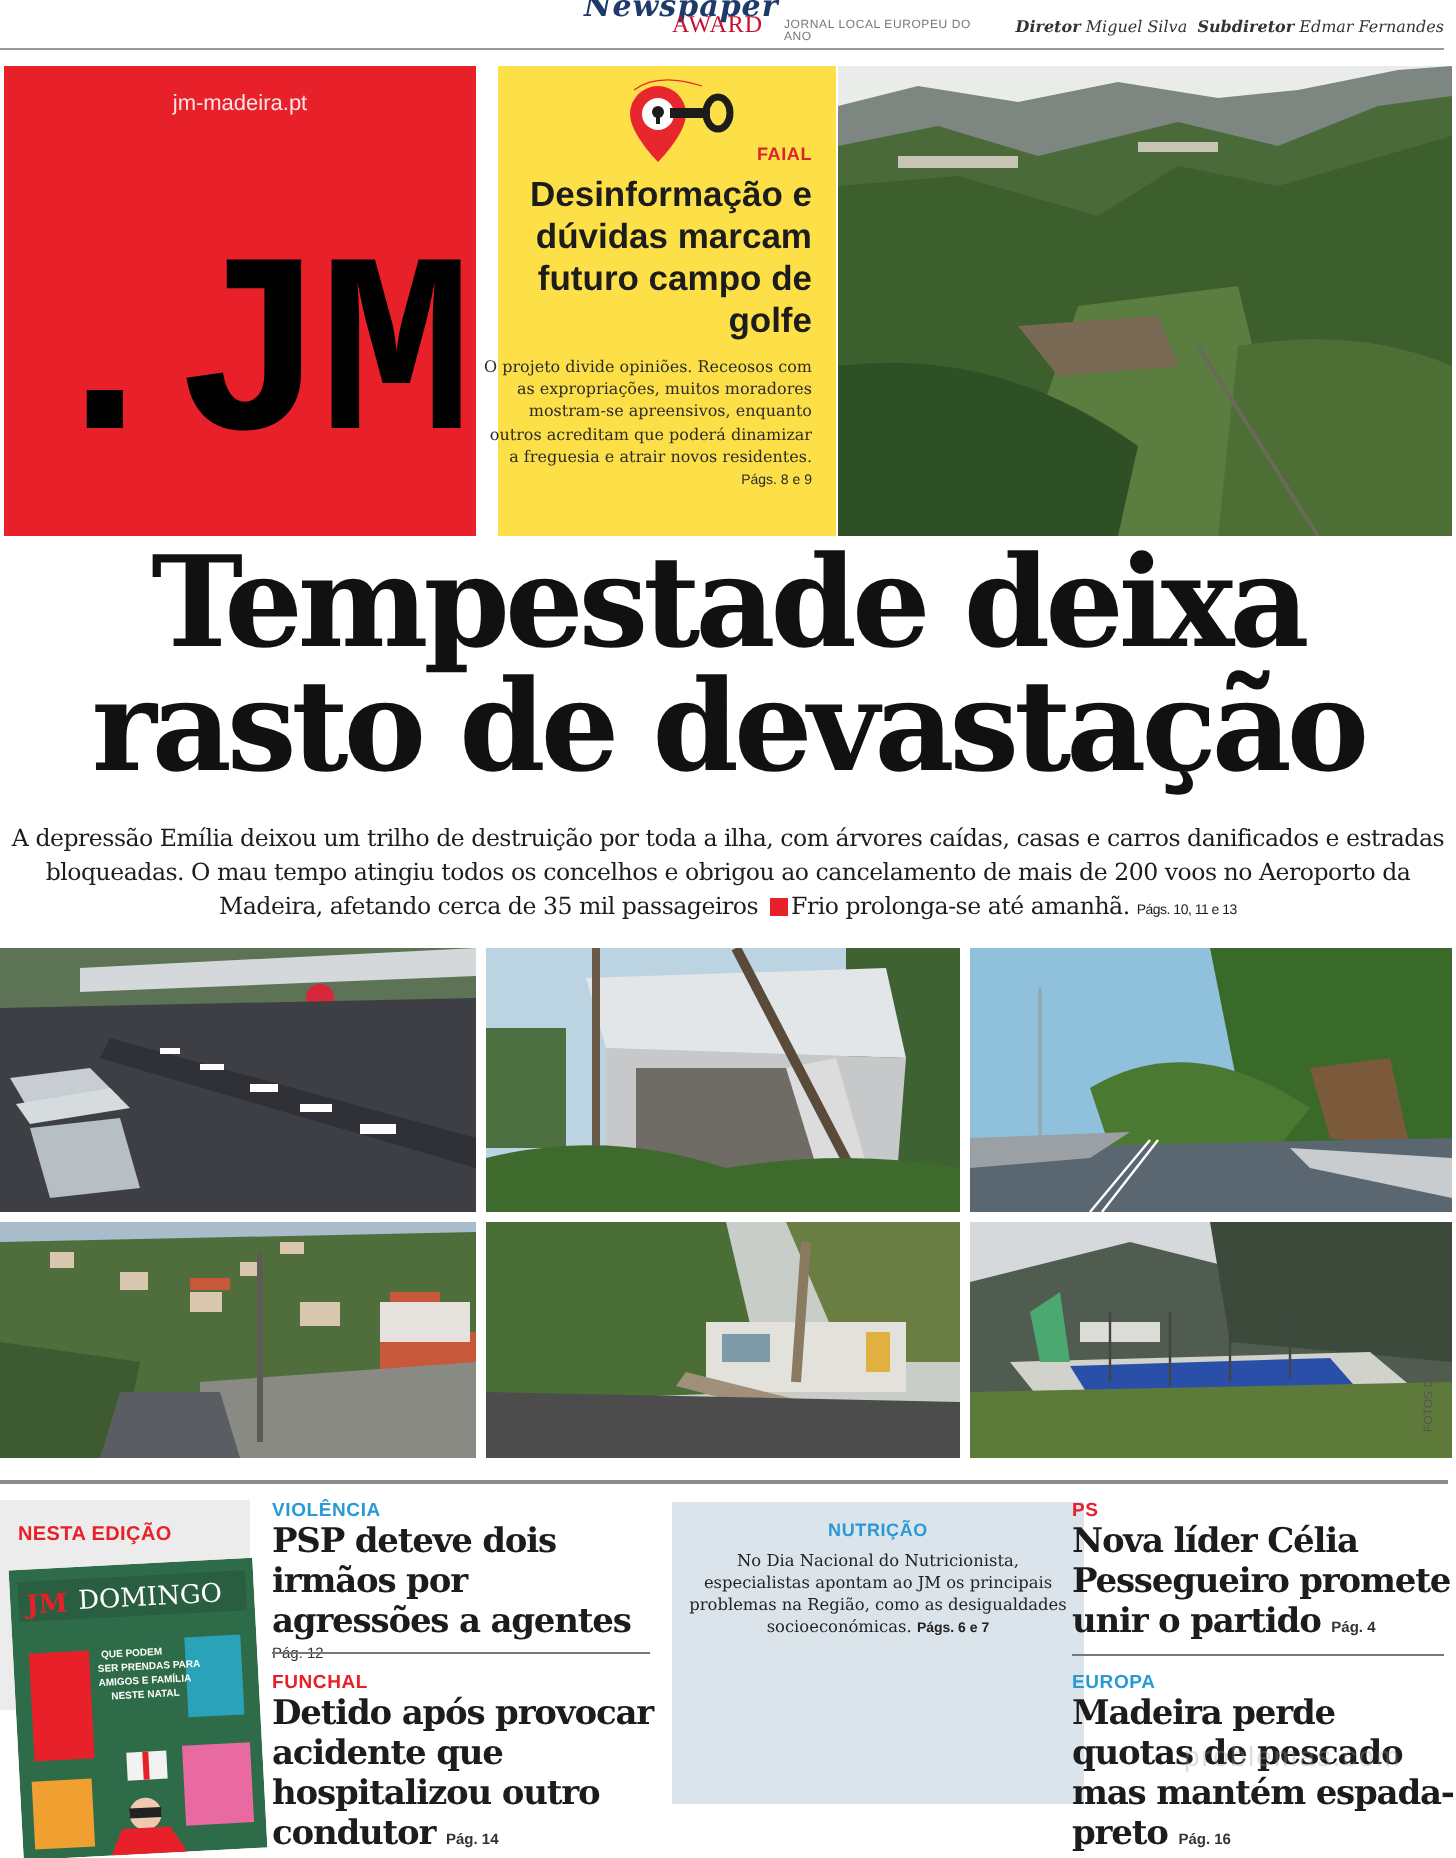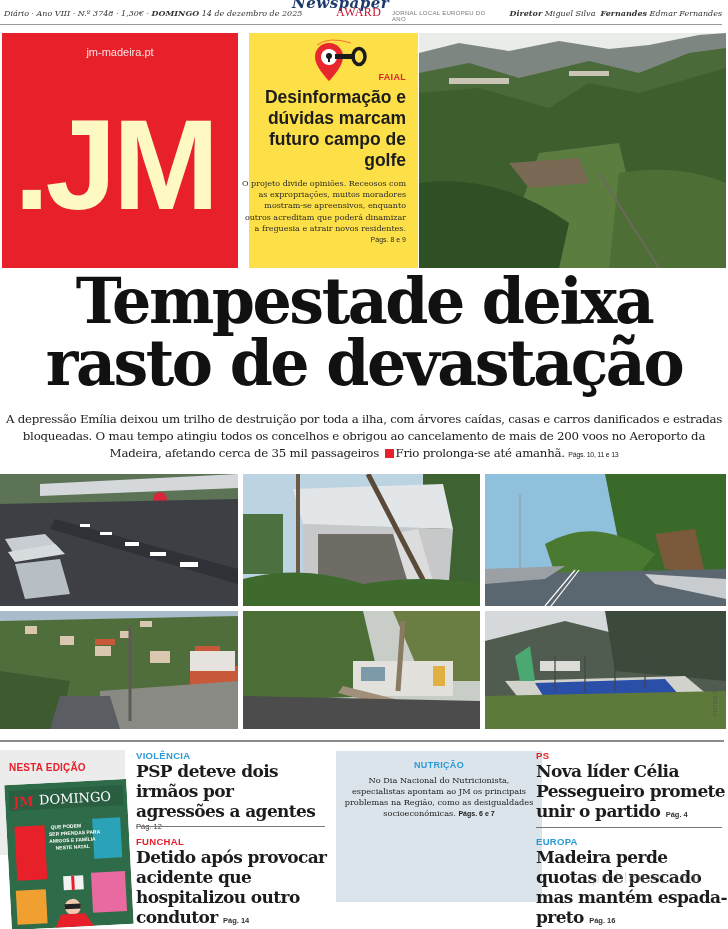--- a/index.html
+++ b/index.html
@@ -14,21 +14,21 @@
   .topbar .award .np { position: absolute; left: 0; top: 0; font-family: "DejaVu Serif", serif; font-weight: bold; font-style: italic; font-size: 15px; color: #1d3a6b; letter-spacing: 0.5px; }
   .topbar .award .aw { position: absolute; left: 44px; top: 11px; font-family: "Liberation Serif", serif; font-size: 12px; color: #c8102e; letter-spacing: 0.5px; }
   .topbar .award .jl { position: absolute; left: 100px; top: 16px; font-family: "Liberation Sans", sans-serif; font-size: 6px; color: #777; letter-spacing: 0.3px; }
   .topbar .staff { position: absolute; right: 6px; top: 8px; font-size: 8px; font-style: italic; color: #333; font-family: "DejaVu Serif", serif; }
   .topbar .staff b { font-weight: bold; }
   .topbar .rule { position: absolute; left: 0; top: 24px; width: 722px; height: 1px; background: #9a9a9a; }
 
   
   .logo { position: absolute; left: 2px; top: 33px; width: 236px; height: 235px; background: #e8202a; }
   .logo .url { position: absolute; left: 0; top: 13px; width: 236px; text-align: center; font-family: "Liberation Sans", sans-serif; font-size: 11px; color: #fde3e3; }
-  .logo .mark { position: absolute; left: 12px; top: 68px; font-family: Liberation Sans, sans-serif; font-weight: bold; font-size: 128px; line-height: 1; color: #fef9c3; letter-spacing: -4px; }
+  .logo .mark { position: absolute; left: 12px; top: 84px; font-family: Liberation Mono, monospace; font-weight: bold; font-size: 128px; line-height: 1; color: #000000; letter-spacing: -4px; }
 
   
   .faial { position: absolute; left: 249px; top: 33px; width: 169px; height: 235px; background: #fde047; }
   .faial .pin { position: absolute; left: 62px; top: 4px; width: 58px; height: 46px; }
   .faial .tag { position: absolute; right: 12px; top: 39px; font-family: "Liberation Sans", sans-serif; font-weight: bold; font-size: 9px; color: #d8262e; letter-spacing: 0.3px; }
   .faial h2 { position: absolute; right: 12px; top: 54px; width: 160px; text-align: right; font-family: "Liberation Sans", sans-serif; font-weight: bold; font-size: 17.5px; line-height: 21px; color: #1c1c1c; }
   .faial p { position: absolute; right: 12px; top: 145px; width: 165px; text-align: right; font-family: "DejaVu Serif", serif; font-size: 8px; line-height: 11.2px; color: #2b2b2b; }
   .faial p .pg { font-family: "Liberation Sans", sans-serif; font-size: 7px; }
 
   
@@ -61,27 +61,26 @@
   .nutri h3 { margin-top: 1px; font-family: "Liberation Sans", sans-serif; font-weight: bold; font-size: 15.5px; line-height: 18.5px; color: #1c1c1c; }
   .nutri p { margin-top: 5px; font-family: "DejaVu Serif", serif; font-size: 8.2px; line-height: 11px; color: #222; padding: 0 6px; }
   .nutri p .pg { font-family: "Liberation Sans", sans-serif; font-size: 7px; font-weight: bold; }
 
   .watermark { position: absolute; left: 592px; top: 870px; font-family: "Liberation Sans", sans-serif; font-size: 14px; color: rgba(160,160,160,0.35); letter-spacing: 1px; }
 </style>
 </head>
 <body>
 
 <div class="topbar">
-  <div class="edition"><span>Diário · Ano VIII · N.º 3748 · 1,30€ · </span><b>DOMINGO</b><span> 14 de dezembro de 2025</span></div>
   <div class="award">
     <span class="np">Newspaper</span>
     <span class="aw">AWARD</span>
     <span class="jl">JORNAL LOCAL EUROPEU DO ANO</span>
   </div>
-  <div class="staff"><b>Diretor</b> <span>Miguel Silva</span>&nbsp; <b>Fernandes</b> <span>Edmar Fernandes</span></div>
+  <div class="staff"><b>Diretor</b> <span>Miguel Silva</span>&nbsp; <b>Subdiretor</b> <span>Edmar Fernandes</span></div>
   <div class="rule"></div>
 </div>
 
 <div class="logo">
   <div class="url">jm-madeira.pt</div>
   <div class="mark">.JM</div>
 </div>
 
 <div class="faial">
   <div class="pin">

